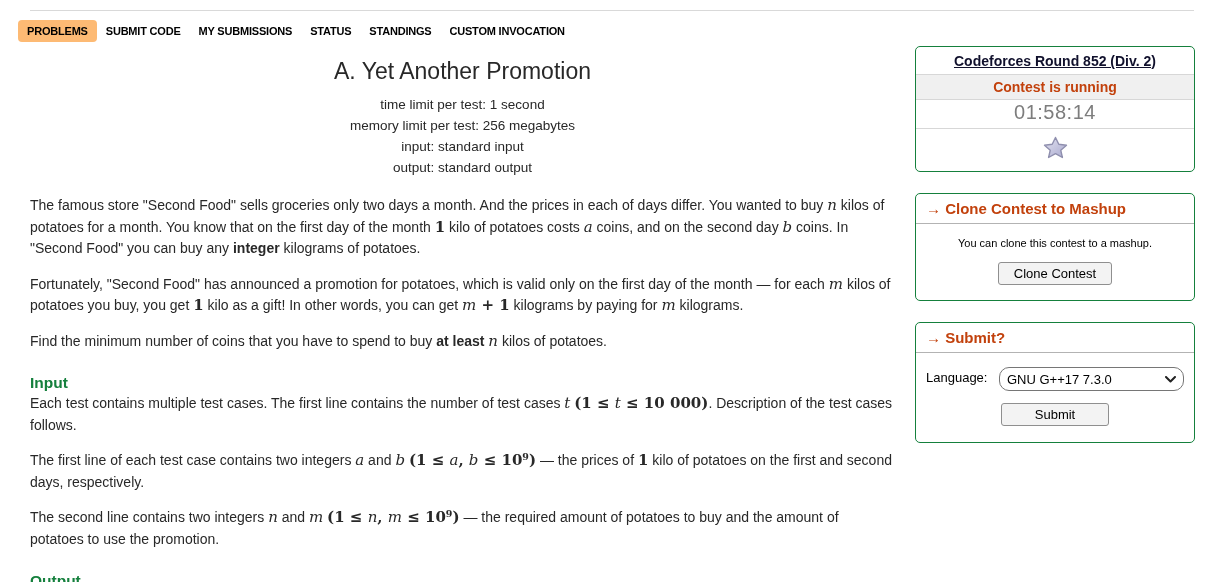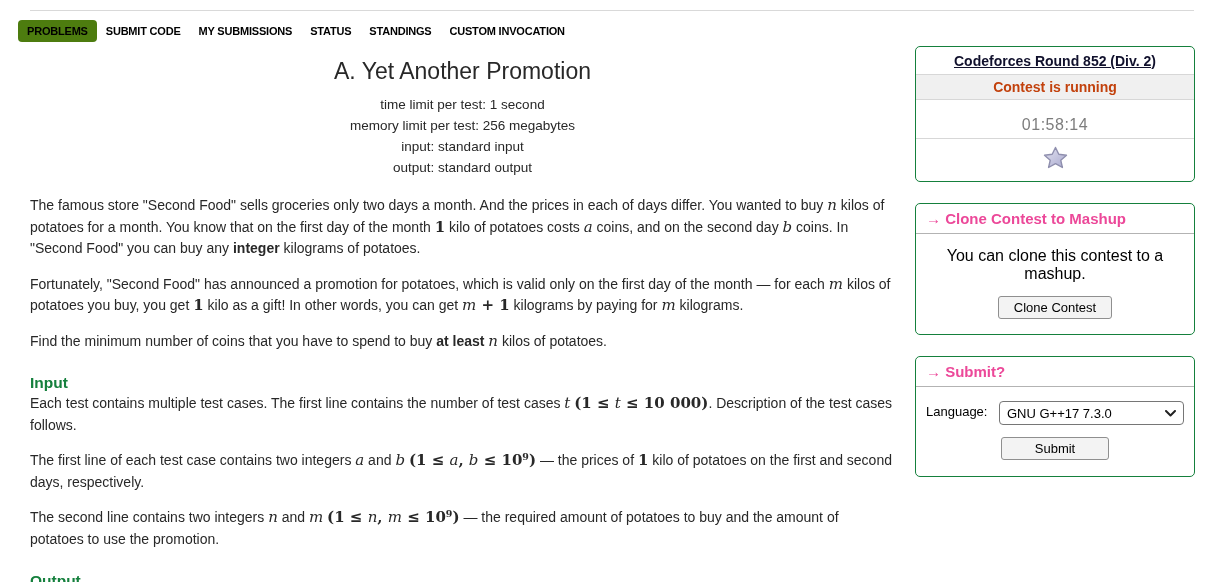--- a/index.html
+++ b/index.html
@@ -7,57 +7,57 @@
     width:1205px;height:582px;overflow:hidden;position:relative;
     background:#ffffff;color:#282828;
     font-family:"Liberation Sans",sans-serif;
   }
   .top-divider{position:absolute;left:30px;top:10px;width:1164px;height:1px;background:#d9d9d9;}
 
   
   .tabs{position:absolute;left:18px;top:20px;display:flex;align-items:center;}
   .tab{font-size:11px;font-weight:bold;color:#000;padding:5px 9px;border-radius:4px;
        letter-spacing:-0.2px;cursor:pointer;white-space:nowrap;}
-  .tab-selected{background:#4d7c0f;}
+  .tab-selected{background:#fdba74;}
 
   
   .problem{position:absolute;left:30px;top:58px;width:865px;}
   .problem-title{text-align:center;font-size:23px;font-weight:400;color:#282828;margin:0 0 9px 0;}
   .spec-line{text-align:center;font-size:13.5px;line-height:21px;color:#282828;}
   .statement p{margin:14px 0 0 0;font-size:14px;line-height:21.5px;color:#282828;}
   .statement p:first-child{margin-top:17px;}
   .section-header{font-size:15.5px;font-weight:bold;color:#15803d;margin:22px 0 1px 0;}
   .seg-v{font-family:"DejaVu Serif",serif;font-style:italic;font-size:15px;}
   .seg-n{font-family:"DejaVu Serif",serif;font-weight:600;font-size:15px;}
   .seg-b{font-weight:bold;}
 
   
   .sidebar{position:absolute;left:915px;top:46px;width:280px;}
   .sbox{border:1px solid #15803d;border-radius:5px;background:#fff;overflow:hidden;margin-bottom:21px;}
   .crow{text-align:center;border-bottom:1px solid #d7d7d7;}
   .crow:last-child{border-bottom:none;}
   .c-title{padding:5px 4px 4px;}
   .c-title a{font-size:14px;font-weight:bold;color:#10102c;text-decoration:underline;cursor:pointer;}
   .c-status{background:#f0f0f0;padding:4px 0;font-size:14px;font-weight:bold;color:#c2410c;}
-  .c-timer{padding:16px 0 4px;font-size:16px;color:#7d7d7d;letter-spacing:0.5px;}
+  .c-timer{padding:1px 0 4px;font-size:20px;color:#7d7d7d;letter-spacing:0.5px;}
   .c-mode{background:#f0f0f0;padding:5px 0;font-size:17px;color:#8e8e8e;}
   .c-star{padding:7px 0 8px;cursor:pointer;}
 
   .sbox-header{padding:6px 10px 5px;border-bottom:1px solid #b3b3b3;}
-  .sbox-header a{font-size:15px;font-weight:bold;color:#ec4899;cursor:pointer;text-decoration:none;}
+  .sbox-header a{font-size:15px;font-weight:bold;color:#c2410c;cursor:pointer;text-decoration:none;}
   .clone-body{padding:13px 8px 15px;text-align:center;}
-  .clone-text{font-size:16px;color:#000;}
+  .clone-text{font-size:11px;color:#000;}
   button{font-family:"Liberation Sans",sans-serif;font-size:13px;color:#000;
          background:#f3f3f3;border:1px solid #8f8f8f;border-radius:3px;padding:3px 12px;cursor:pointer;}
   .clone-button{margin-top:13px;padding:3px 15px;}
 
   .submit-body{padding:14px 10px 16px;}
   .form-row{display:flex;margin-bottom:12px;}
   .form-label{width:73px;flex:0 0 73px;font-size:13px;color:#000;line-height:16px;padding-top:3px;}
-  .select{width:172px;height:22px;border:1px solid #767676;border-radius:4px;background:#fff;
+  .select{width:172px;height:22px;border:1px solid #767676;border-radius:10px;background:#fff;
           display:flex;align-items:center;justify-content:space-between;padding:0 7px;cursor:pointer;}
   .select-value{font-size:13px;color:#000;white-space:nowrap;}
   .file-controls{display:flex;align-items:flex-start;}
   .file-button{padding:2px 9px;border-radius:3px;}
   .file-status{font-size:13px;color:#000;margin-left:8px;padding-top:4px;white-space:nowrap;}
   .submit-row{text-align:center;margin-bottom:0;display:block;}
   .submit-button{padding:3px 33px;}
 </style>
 </head>
 <body>

